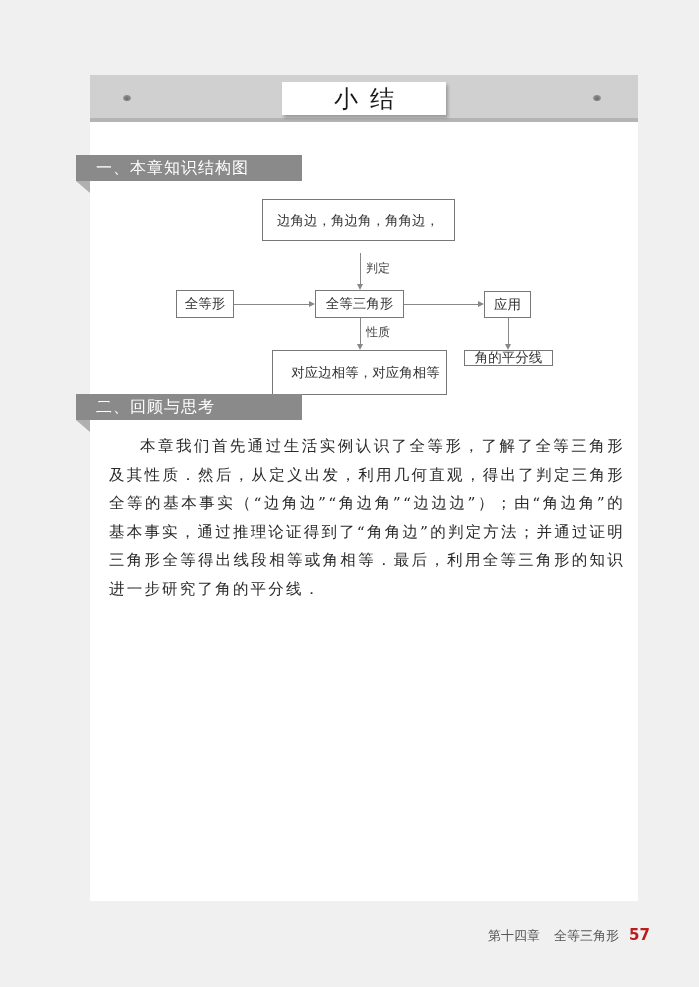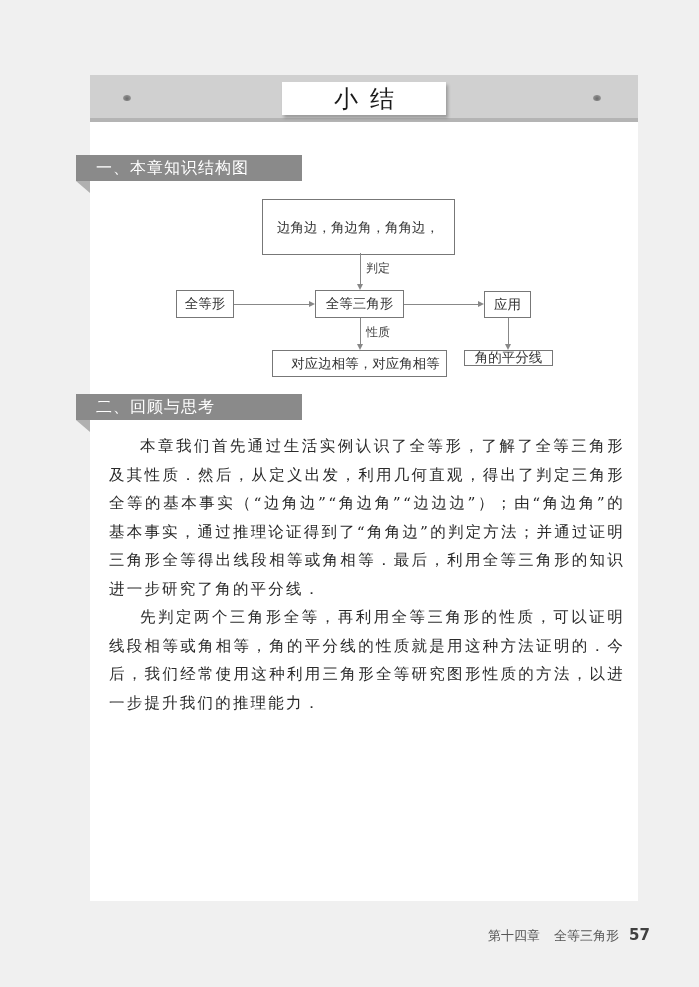--- a/index.html
+++ b/index.html
@@ -77,21 +77,21 @@
     position: absolute;
     border: 1px solid #777;
     background: #fff;
     box-sizing: border-box;
     font-size: 13.5px;
     color: #333;
     display: flex; align-items: center; justify-content: center;
     white-space: nowrap;
   }
   .dbox.top {
-    left: 262px; top: 199px; width: 193px; height: 56px;
+    left: 262px; top: 199px; width: 193px; height: 42px;
     flex-direction: column; align-items: flex-start; justify-content: center;
     padding-left: 14px; line-height: 25px;
   }
   .dlabel {
     position: absolute;
     font-size: 12px;
     color: #444;
   }
   .line { position: absolute; background: #888; }
   .arrow-down {
@@ -125,21 +125,21 @@
     left: 488px; top: 926px;
     font-size: 13px;
     color: #555;
     white-space: nowrap;
   }
   .footer .chapter { margin-right: 14px; text-align: center; }
   .footer .page-num {
     font-family: "DejaVu Sans", "Liberation Sans", sans-serif;
     font-weight: bold;
     font-size: 15px;
-    color: #404040;
+    color: #b91c1c;
     margin-left: 10px;
   }
 </style>
 </head>
 <body>
 
 <div class="card"></div>
 
 <div class="header-bar">
   <span class="pin left"></span>
@@ -167,30 +167,29 @@
 
   <div class="line" style="left:404px; top:304px; width:74px; height:1px;"></div>
   <div class="arrow-right" style="left:478px; top:301px;"></div>
 
   <div class="dbox" style="left:484px; top:291px; width:47px; height:27px;">应用</div>
 
   <div class="line" style="left:360px; top:318px; width:1px; height:26px;"></div>
   <div class="arrow-down" style="left:357px; top:344px;"></div>
   <div class="dlabel" style="left:366px; top:324px;">性质</div>
 
-  <div class="dbox" style="left:272px; top:350px; width:175px; height:27px;padding-left:12px;">对应边相等，对应角相等</div>
+  <div class="dbox" style="left:272px; top:350px; width:175px; height:45px;padding-left:12px;">对应边相等，对应角相等</div>
 
   <div class="line" style="left:508px; top:318px; width:1px; height:26px;"></div>
   <div class="arrow-down" style="left:505px; top:344px;"></div>
 
   <div class="dbox" style="left:464px; top:350px; width:89px; height:16px;">角的平分线</div>
 </div>
 
 <div class="ribbon s2">二、回顾与思考</div>
 
 <div class="body-text">
   <p>本章我们首先通过生活实例认识了全等形，了解了全等三角形及其性质．然后，从定义出发，利用几何直观，得出了判定三角形全等的基本事实（“边角边”“角边角”“边边边”）；由“角边角”的基本事实，通过推理论证得到了“角角边”的判定方法；并通过证明三角形全等得出线段相等或角相等．最后，利用全等三角形的知识进一步研究了角的平分线．</p>
-  <p>先判定两个三角形全等，再利用全等三角形的性质，可以证明线段相等或角相等，角的平分线的性质就是用这种方法证明的．今后，我们经常使用这种利用三角形全等研究图形性质的方法，以进一步提升我们的推理能力．</p>
 </div>
 
 <div class="footer">
   <span class="chapter">第十四章</span><span>全等三角形</span><span class="page-num">57</span>
 </div>
 
 </body></html>

